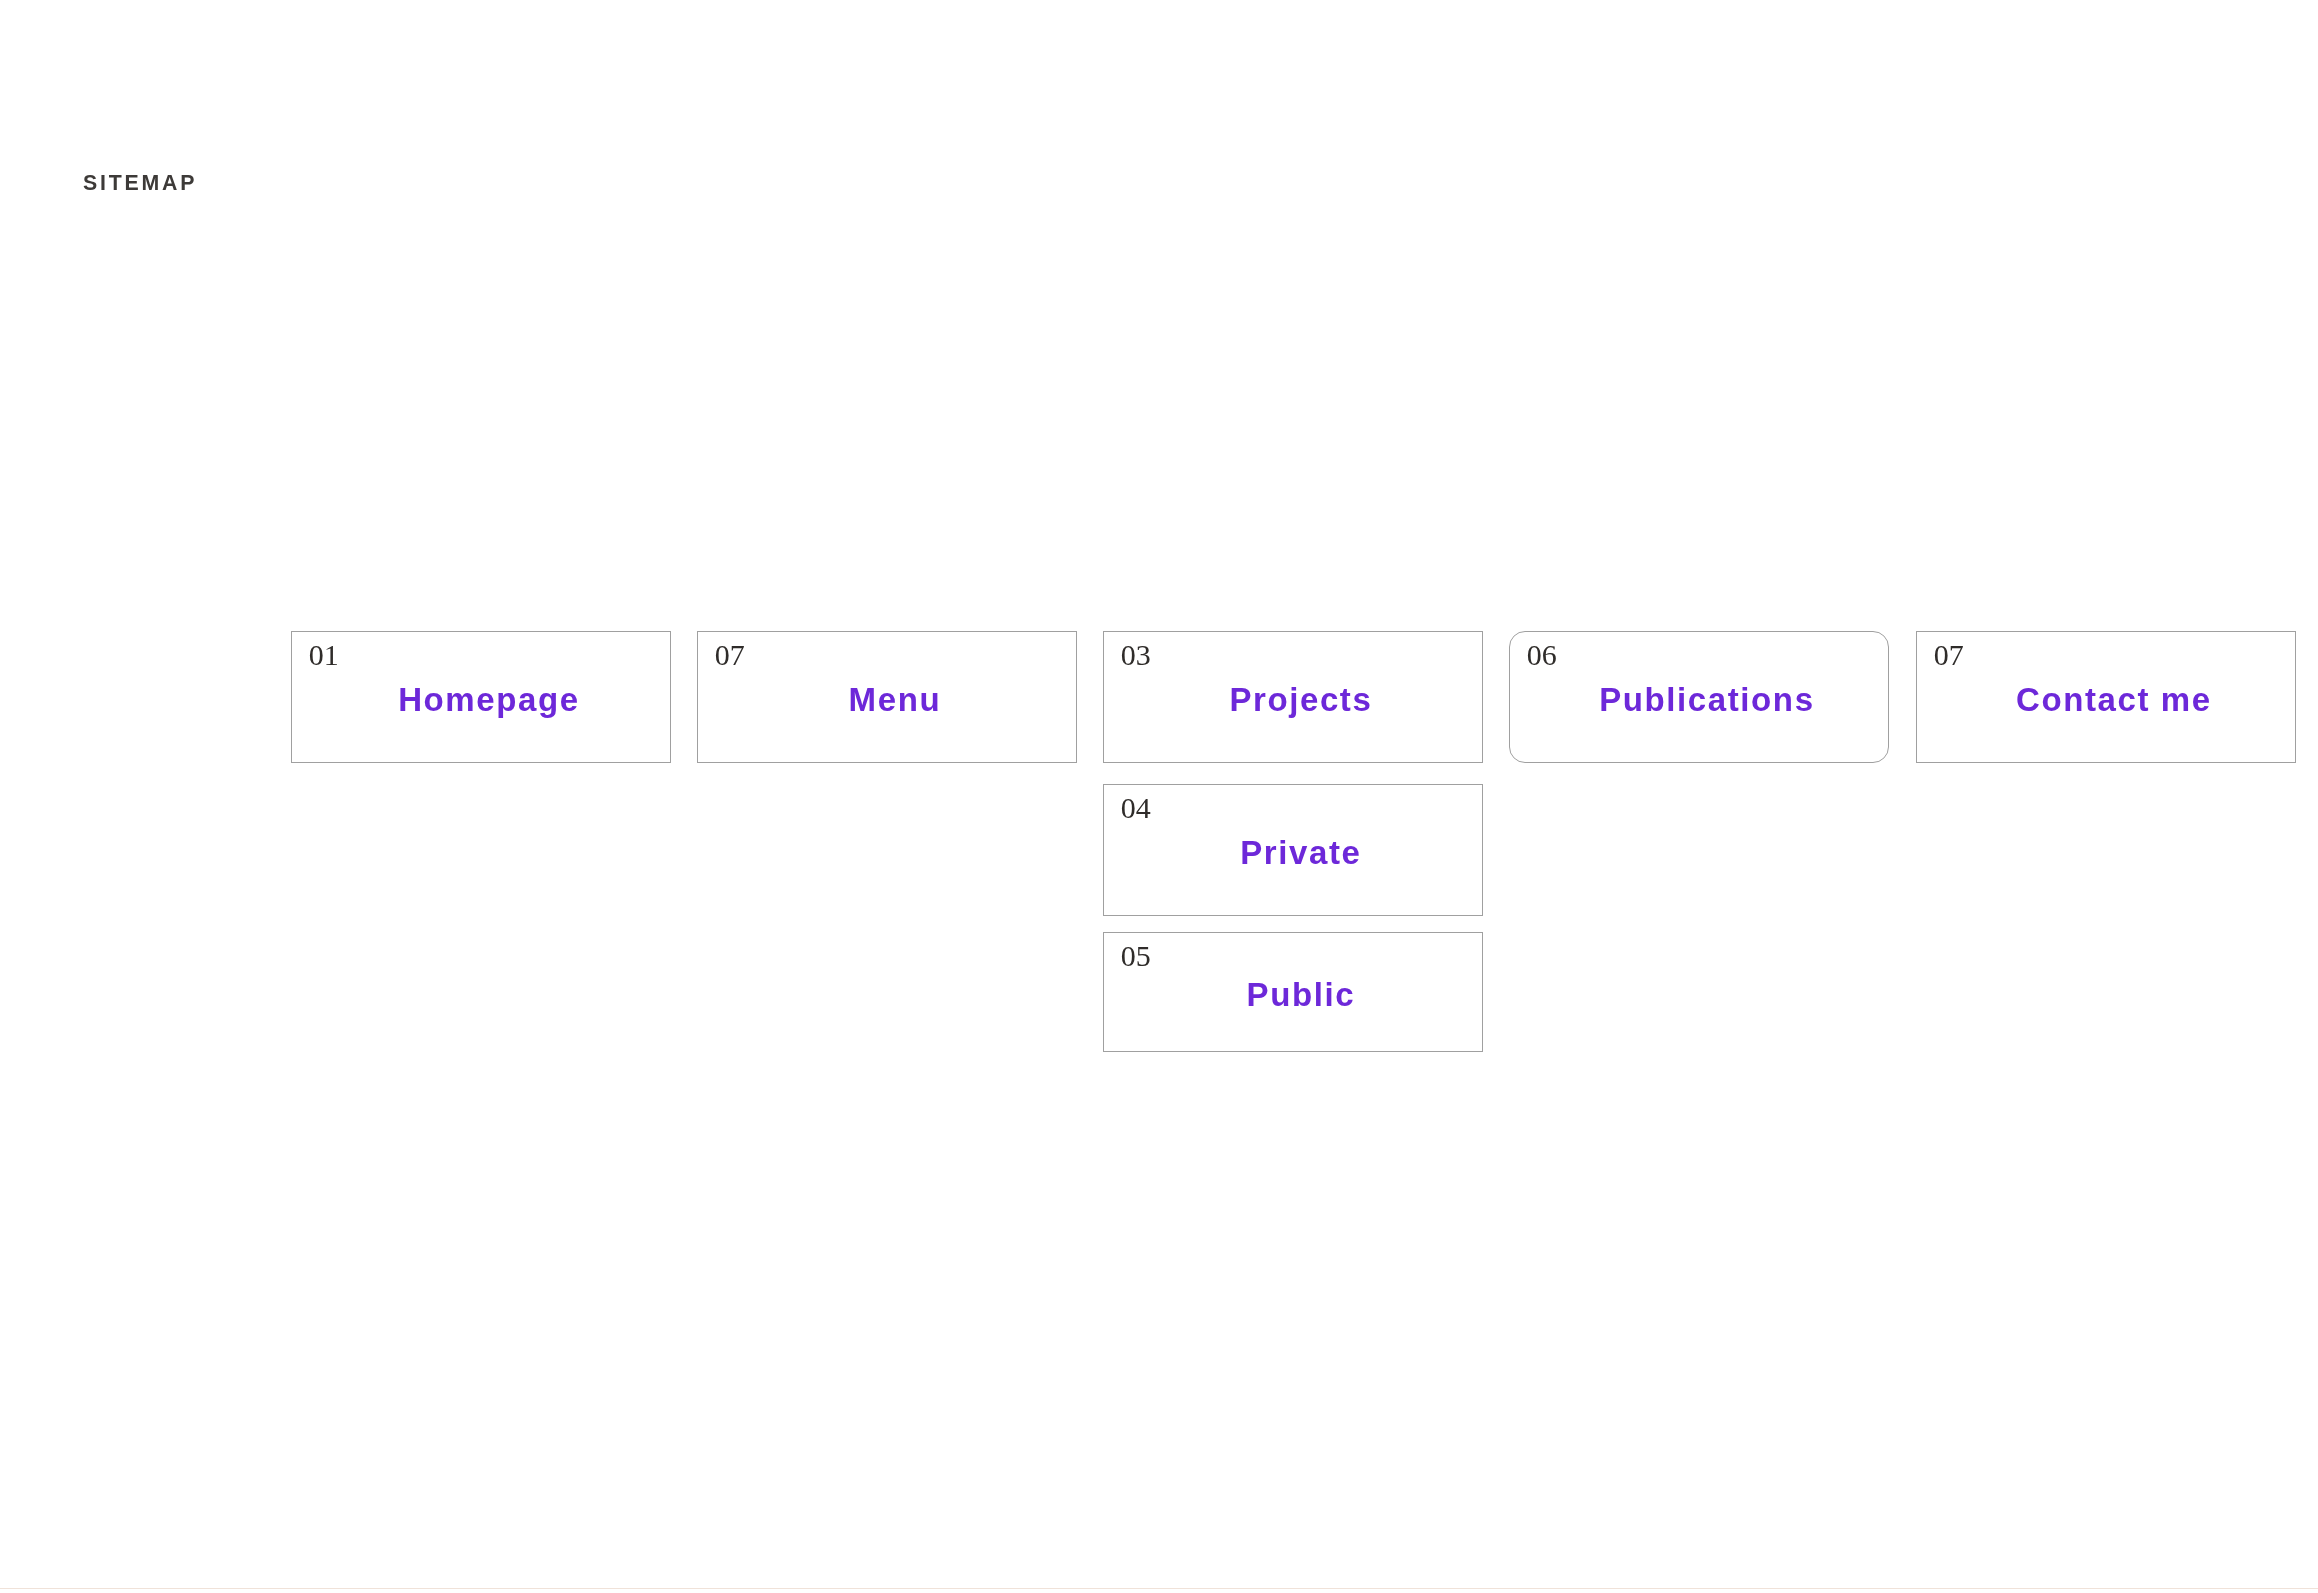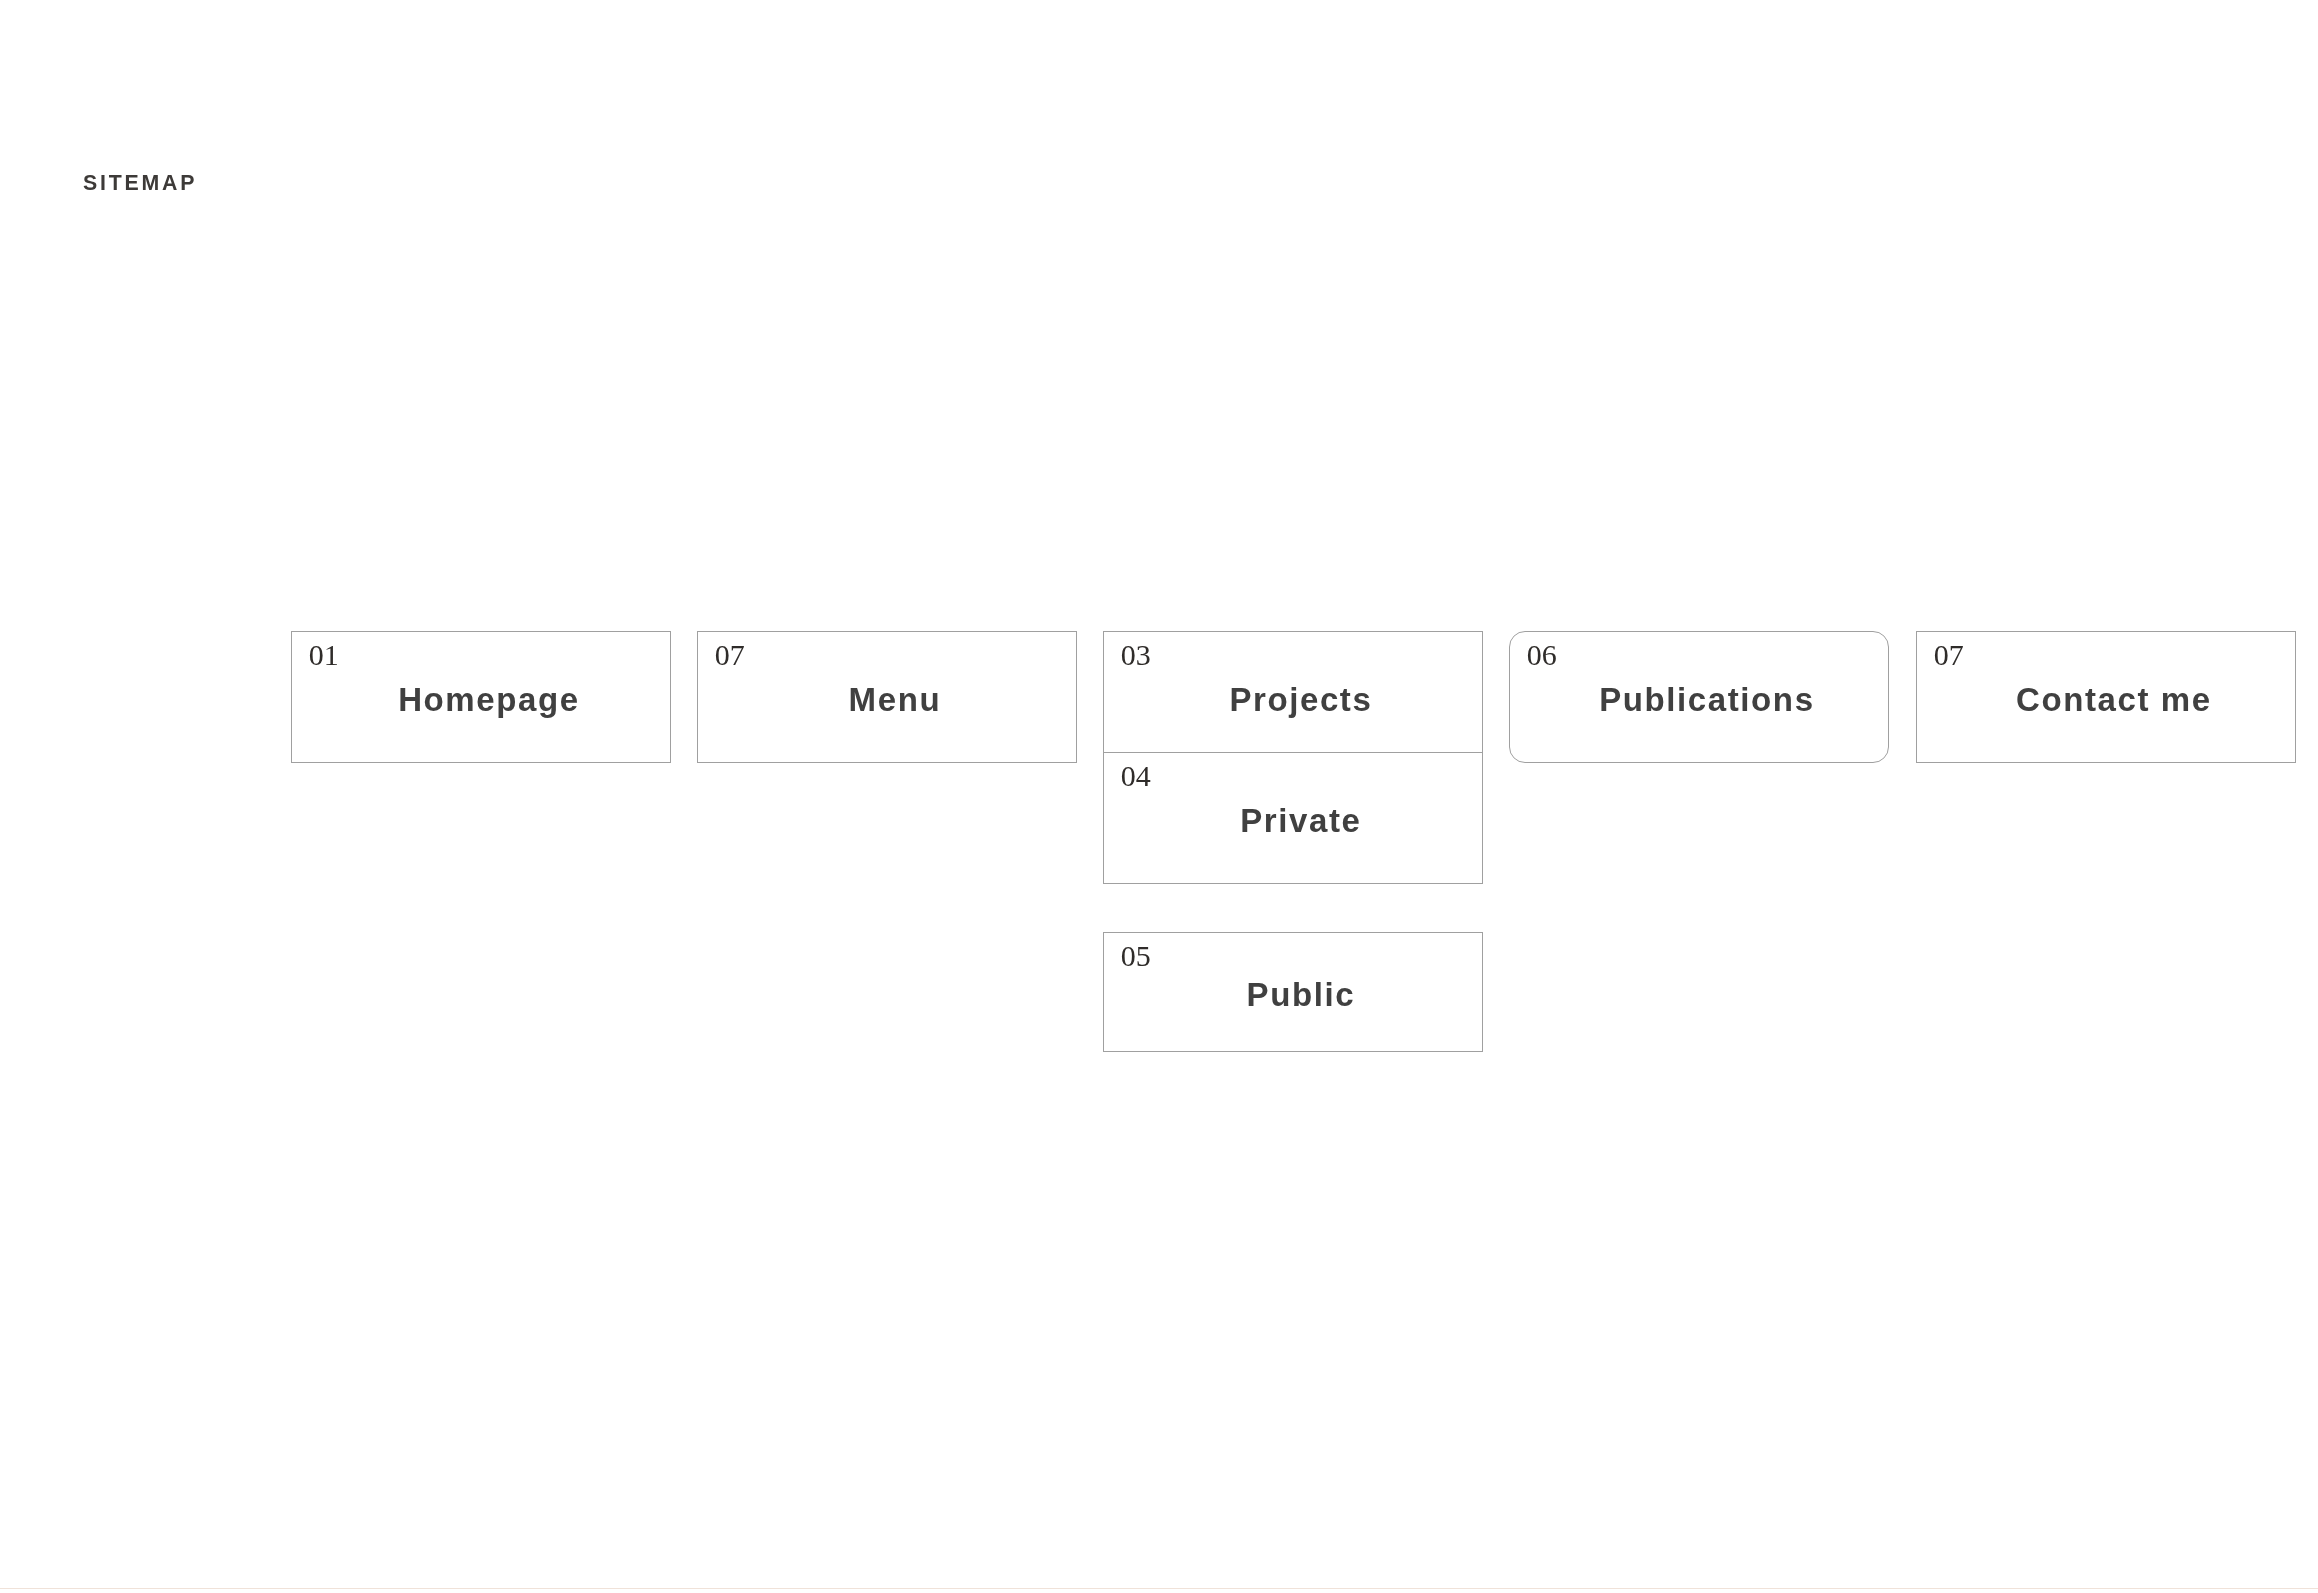--- a/index.html
+++ b/index.html
@@ -72,21 +72,21 @@
     top: 50%;
     transform: translateY(-42%);
     text-align: center;
     padding-left: 20.4px;
     padding-right: 4.6px;
     box-sizing: border-box;
     font-family: "Liberation Sans", sans-serif;
     font-size: 33px;
     font-weight: 700;
     letter-spacing: 1.6px;
-    color: #404040;
+    color: #6d28d9;
     line-height: 1;
     white-space: nowrap;
   }
 
   
   #bottom-divider {
     position: absolute;
     left: 0;
     bottom: 4.6px;
     width: 2982px;
@@ -107,21 +107,21 @@
         <div class="node-label">Homepage</div>
       </div>
       <div class="node" style="left: 697px; top: 631px; width: 380px; height: 132px; border-color: rgb(160, 160, 160);">
         <div class="node-number">07</div>
         <div class="node-label">Menu</div>
       </div>
       <div class="node" style="left: 1103px; top: 631px; width: 380px; height: 132px; border-color: rgb(160, 160, 160);">
         <div class="node-number">03</div>
         <div class="node-label">Projects</div>
       </div>
-      <div class="node" style="left: 1103px; top: 752px; width: 380px; height: 132px; border-color: rgb(160, 160, 160); text-decoration: underline;">
+      <div class="node" style="left: 1103px; top: 784px; width: 380px; height: 132px; border-color: rgb(160, 160, 160); text-decoration: underline;">
         <div class="node-number">04</div>
         <div class="node-label">Private</div>
       </div>
       <div class="node" style="left: 1103px; top: 932px; width: 380px; height: 120px; border-color: rgb(160, 160, 160);">
         <div class="node-number">05</div>
         <div class="node-label">Public</div>
       </div>
       <div class="node" style="left: 1509px; top: 631px; width: 380px; height: 132px; border-color: rgb(160, 160, 160); border-radius: 16px;">
         <div class="node-number">06</div>
         <div class="node-label">Publications</div>

